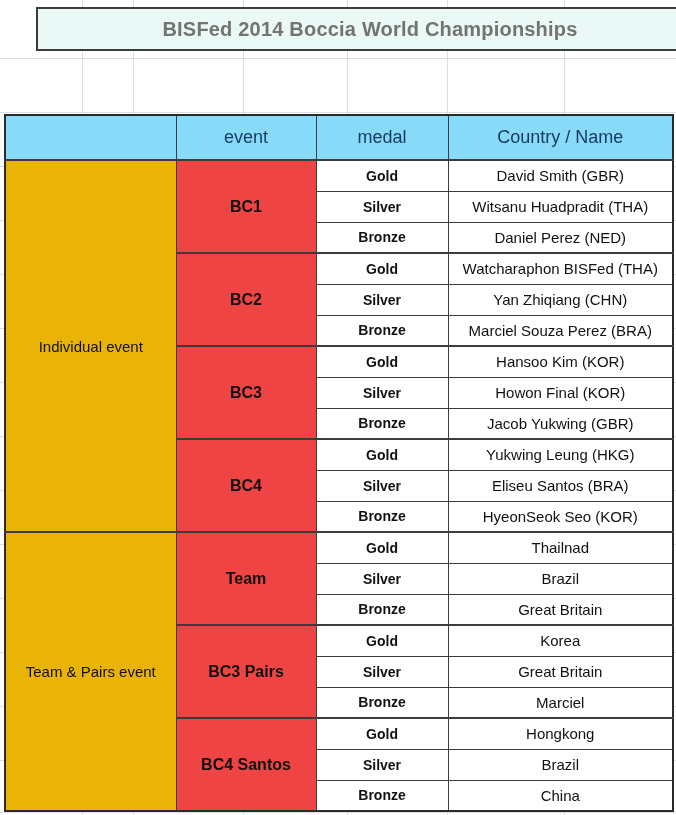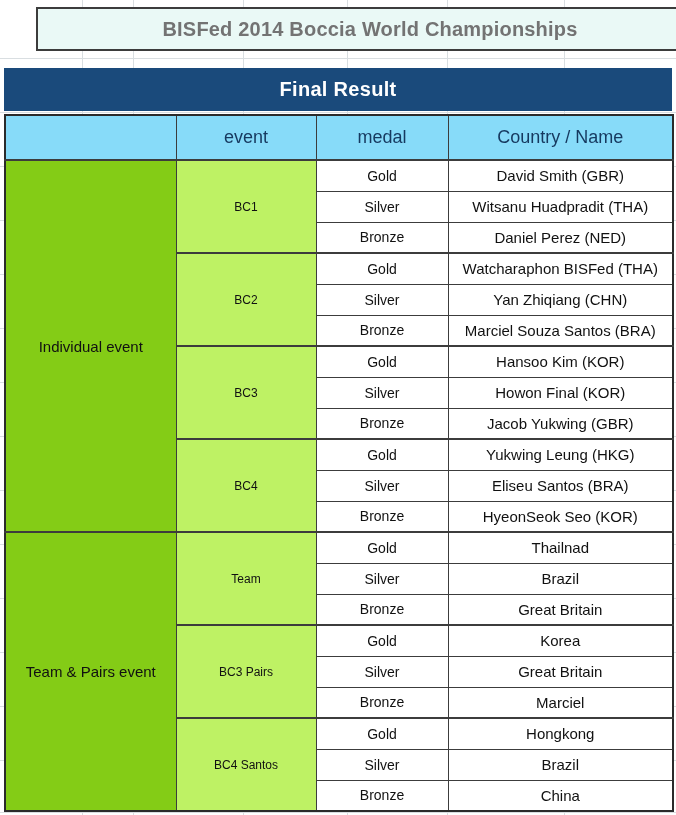--- a/index.html
+++ b/index.html
@@ -70,23 +70,23 @@
   .col-event{width:140px;}
   .col-medal{width:132px;}
   .col-name{width:225px;}
   th.hdr{
     height:43px;
     background:var(--sky);
     color:var(--header-text);
     font-weight:400;font-size:18px;
   }
   tbody tr{height:31px;}
-  td.section{font-size:15px;font-weight:400;color:var(--text);background:#84cc16;}
-  td.event{font-size:12px;font-weight:400;color:var(--text);background:#bef264;}
-  td.medal{font-size:14px;font-weight:400;color:var(--text);background:#fff;}
+  td.section{font-size:15px;font-weight:400;color:var(--text);background:#eab308;}
+  td.event{font-size:16px;font-weight:700;color:var(--text);background:#ef4444;}
+  td.medal{font-size:14px;font-weight:700;color:var(--text);background:#fff;}
   td.name{font-size:15px;font-weight:400;color:var(--text);background:#fff;}
 </style>
 </head>
 <body>
 
 <div class="page">
 
   <div class="gridlines">
     <div class="v" style="left:82px"></div>
     <div class="v" style="left:133px"></div>
@@ -106,21 +106,20 @@
     <div class="h" style="top:544px"></div>
     <div class="h" style="top:598px"></div>
     <div class="h" style="top:652px"></div>
     <div class="h" style="top:706px"></div>
     <div class="h" style="top:760px"></div>
     <div class="h" style="top:812px"></div>
   </div>
 
   <div class="title-box">BISFed 2014 Boccia World Championships</div>
 
-  <div class="navy-bar">Final Result</div>
 
   <table class="results">
     <colgroup>
       <col class="col-section">
         <col class="col-event">
         <col class="col-medal">
         <col class="col-name">
     </colgroup>
     <thead>
       <tr>
@@ -151,21 +150,21 @@
         <td class="event" rowspan="3">BC2</td>
         <td class="medal">Gold</td>
         <td class="name">Watcharaphon BISFed (THA)</td>
       </tr>
       <tr>
         <td class="medal">Silver</td>
         <td class="name">Yan Zhiqiang (CHN)</td>
       </tr>
       <tr>
         <td class="medal">Bronze</td>
-        <td class="name">Marciel Souza Santos (BRA)</td>
+        <td class="name">Marciel Souza Perez (BRA)</td>
       </tr>
 
       <tr class="gs">
         <td class="event" rowspan="3">BC3</td>
         <td class="medal">Gold</td>
         <td class="name">Hansoo Kim (KOR)</td>
       </tr>
       <tr>
         <td class="medal">Silver</td>
         <td class="name">Howon Final (KOR)</td>

